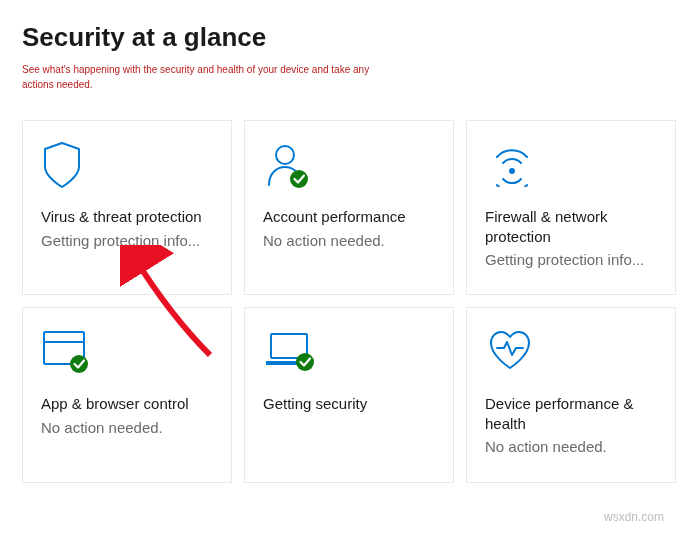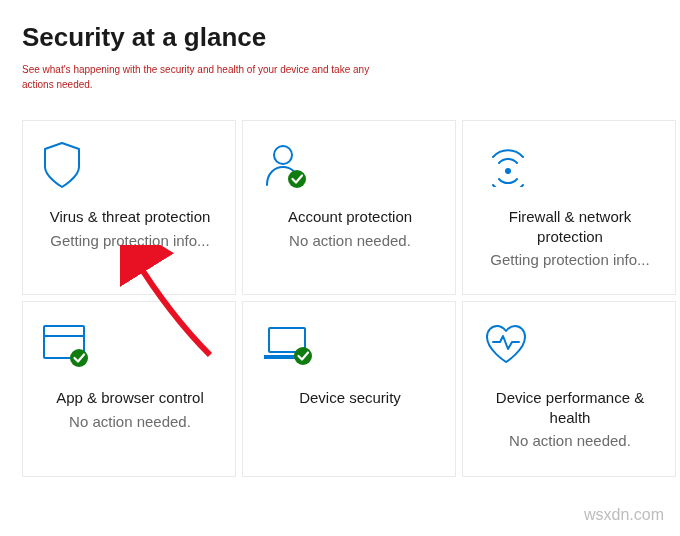--- a/index.html
+++ b/index.html
@@ -24,22 +24,21 @@
   .subtitle {
     font-size: 10px;
     color: #b91c1c;
     line-height: 1.45;
     max-width: 380px;
     margin-bottom: 28px;
   }
   .grid {
     display: grid;
     grid-template-columns: repeat(3, 1fr);
-    gap: 6px;
-    text-align: center;
+    gap: 12px;
   }
   .tile {
     background: #fff;
     border: 1px solid #e9e9e9;
     padding: 20px 16px 24px 18px;
     cursor: pointer;
     min-height: 170px;
     position: relative;
   }
   .tile .icon-wrap {
@@ -57,21 +56,21 @@
   }
   .tile-status {
     font-size: 15px;
     color: #6b6b6b;
     line-height: 1.35;
   }
   .watermark {
     position: absolute;
     bottom: 12px;
     right: 16px;
-    font-size: 16px;
+    font-size: 12px;
     color: #bdbdbd;
   }
   .arrow {
     position: absolute;
     left: 120px;
     top: 245px;
     pointer-events: none;
   }
   svg { display: block; }
 </style>
@@ -96,21 +95,21 @@
 
     <div class="tile">
       <div class="icon-wrap">
         <svg width="50" height="50" viewBox="0 0 50 50">
           <circle cx="22" cy="14" r="9" fill="none" stroke="#0078d4" stroke-width="2"></circle>
           <path d="M6 44 C6 32 14 26 22 26 C30 26 38 32 38 44" fill="none" stroke="#0078d4" stroke-width="2" stroke-linecap="round"></path>
           <circle cx="36" cy="38" r="9" fill="#107c10"></circle>
           <path d="M31.5 38 L35 41.5 L41 34.5" fill="none" stroke="#fff" stroke-width="2.2" stroke-linecap="round" stroke-linejoin="round"></path>
         </svg>
       </div>
-      <div class="tile-title">Account protection</div>
+      <div class="tile-title">Account performance</div>
       <div class="tile-status">No action needed.</div>
     </div>
 
     <div class="tile">
       <div class="icon-wrap">
         <svg width="54" height="46" viewBox="0 0 54 46">
           <circle cx="27" cy="30" r="3" fill="#0078d4"></circle>
           <path d="M18 22 A12 12 0 0 1 36 22" fill="none" stroke="#0078d4" stroke-width="2" stroke-linecap="round"></path>
           <path d="M12 16 A20 20 0 0 1 42 16" fill="none" stroke="#0078d4" stroke-width="2" stroke-linecap="round"></path>
           <path d="M18 38 A12 12 0 0 0 36 38" fill="none" stroke="#0078d4" stroke-width="2" stroke-linecap="round"></path>
@@ -136,21 +135,21 @@
 
     <div class="tile">
       <div class="icon-wrap">
         <svg width="56" height="48" viewBox="0 0 56 48">
           <rect x="8" y="6" width="36" height="24" rx="1" fill="none" stroke="#0078d4" stroke-width="2"></rect>
           <path d="M4 34 L48 34 L48 36 L4 36 Z" fill="none" stroke="#0078d4" stroke-width="2"></path>
           <circle cx="42" cy="34" r="9" fill="#107c10"></circle>
           <path d="M37.5 34 L41 37.5 L47 30.5" fill="none" stroke="#fff" stroke-width="2.2" stroke-linecap="round" stroke-linejoin="round"></path>
         </svg>
       </div>
-      <div class="tile-title">Device security</div>
+      <div class="tile-title">Getting security</div>
     </div>
 
     <div class="tile">
       <div class="icon-wrap">
         <svg width="50" height="46" viewBox="0 0 50 46">
           <path d="M25 40 C25 40 6 28 6 15 C6 8 11 4 16 4 C21 4 25 9 25 9 C25 9 29 4 34 4 C39 4 44 8 44 15 C44 28 25 40 25 40 Z" fill="none" stroke="#0078d4" stroke-width="2" stroke-linejoin="round"></path>
           <path d="M12 20 L19 20 L22 14 L27 27 L31 20 L38 20" fill="none" stroke="#0078d4" stroke-width="2" stroke-linecap="round" stroke-linejoin="round"></path>
         </svg>
       </div>
       <div class="tile-title">Device performance &amp; health</div>

